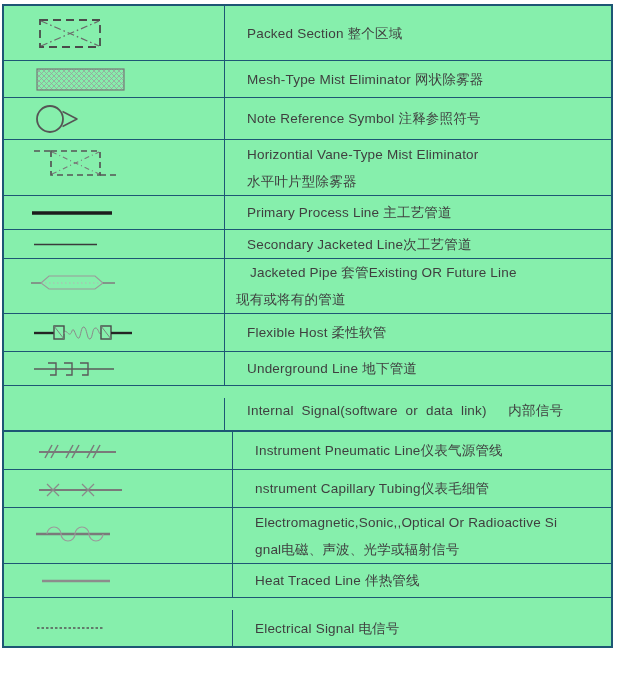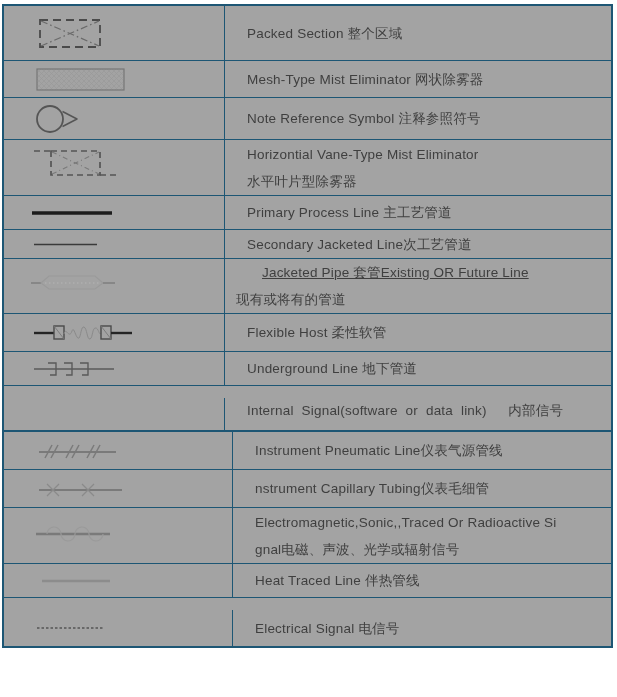--- a/index.html
+++ b/index.html
@@ -1,35 +1,35 @@
 <!DOCTYPE html>
 <html style="--border: #1d5674; --text: #3f3f3f;"><head>
 <meta charset="utf-8">
 <style>
   :root { --border:#1d5674; --text:#3f3f3f; }
   * { box-sizing:border-box; }
   html,body { margin:0; padding:0; background:#ffffff; }
   body { width:617px; height:697px; font-family:"Liberation Sans", sans-serif; color:var(--text); }
   .page { position:relative; width:617px; height:697px; background:#fff; overflow:hidden; }
-  .legend-table { position:absolute; left:2px; width:611px; border:2px solid var(--border); background:#a3a3a3; }
+  .legend-table { position:absolute; left:2px; width:611px; border:2px solid var(--border); background:#86efac; }
   #table1 { top:4px; }
   #table2 { top:430px; }
   .row { display:flex; border-bottom:1.5px solid var(--border); }
   .row:last-child { border-bottom:none;margin-top:12px; }
   .sym-cell { flex:0 0 220px; border-right:1.5px solid var(--border); display:flex; align-items:center; }
   #table2 .sym-cell { flex-basis:228px; }
   .sym-cell svg { display:block; }
   .txt-cell { flex:1; display:flex; flex-direction:column; justify-content:center;
               padding-left:22px; padding-right:8px; font-size:13.5px; letter-spacing:0.2px;
               line-height:27px; }
   .txt-cell span { display:block; white-space:nowrap; }
   .h55{height:55px}.h37{height:37px}.h42{height:42px}.h56{height:56px}.h34{height:34px}
   .h29{height:29px}.h38{height:38px}.h52{height:52px}.h36{height:36px}
   .outdent { padding-left:11px; }
-  .outdent .l1 { margin-left:26px;text-decoration:underline; }
+  .outdent .l1 { margin-left:14px; }
   .spread .l1 { word-spacing:4px; }
 </style>
 </head>
 <body>
 
 <div class="page">
 
   <svg width="0" height="0" style="position:absolute">
     <defs>
       <pattern id="xh" width="5" height="5" patternUnits="userSpaceOnUse">
@@ -211,21 +211,21 @@
       <div class="sym-cell">
         <svg width="228" height="56">
           <line x1="32" y1="26" x2="106" y2="26" stroke="#7a7a7a" stroke-width="2.3"></line>
           <path d="M43,26 a7,7 0 0 1 14,0" fill="none" stroke="#9a9a9a" stroke-width="1.2"></path>
           <path d="M57,26 a7,7 0 0 0 14,0" fill="none" stroke="#9a9a9a" stroke-width="1.2"></path>
           <path d="M71,26 a7,7 0 0 1 14,0" fill="none" stroke="#9a9a9a" stroke-width="1.2"></path>
           <path d="M85,26 a7,7 0 0 0 14,0" fill="none" stroke="#9a9a9a" stroke-width="1.2"></path>
         </svg>
       </div>
       <div class="txt-cell">
-        <span class="l1">Electromagnetic,Sonic,,Traced Or Radioactive Si</span>
+        <span class="l1">Electromagnetic,Sonic,,Optical Or Radioactive Si</span>
         <span class="l2">gnal电磁、声波、光学或辐射信号</span>
       </div>
     </div>
 
     <div class="row h34">
       <div class="sym-cell">
         <svg width="228" height="34">
           <line x1="38" y1="17" x2="106" y2="17" stroke="#8c8c8c" stroke-width="2.6"></line>
         </svg>
       </div>

